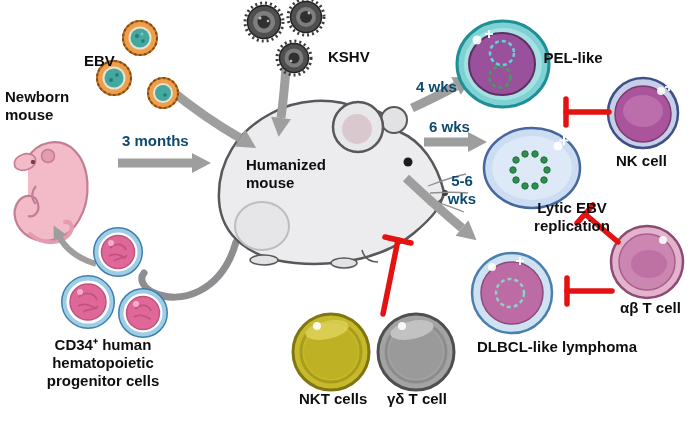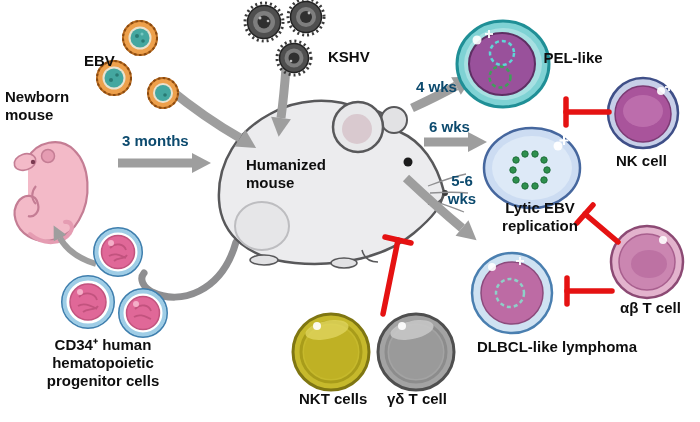--- a/index.html
+++ b/index.html
@@ -258,21 +258,21 @@
     <div>5-6</div>
     <div>wks</div>
   </div>
 
   <div class="label center" style="left:518px; top:5px; width:110px;margin-top:44px;">
     <div>PEL-like</div>
   </div>
 
   <div class="label" style="left:616px; top:152px;">NK cell</div>
 
-  <div class="label center" style="left:484px; top:199px; width:112px;">
+  <div class="label center" style="left:516px; top:199px; width:112px;">
     <div>Lytic EBV</div>
     <div>replication</div>
   </div>
 
   <div class="label" style="left:620px; top:299px;">αβ T cell</div>
   <div class="label" style="left:477px; top:338px;">DLBCL-like lymphoma</div>
 
   <div class="label center" style="left:28px; top:336px; width:150px;">
     <div>CD34⁺ human</div>
     <div>hematopoietic</div>

